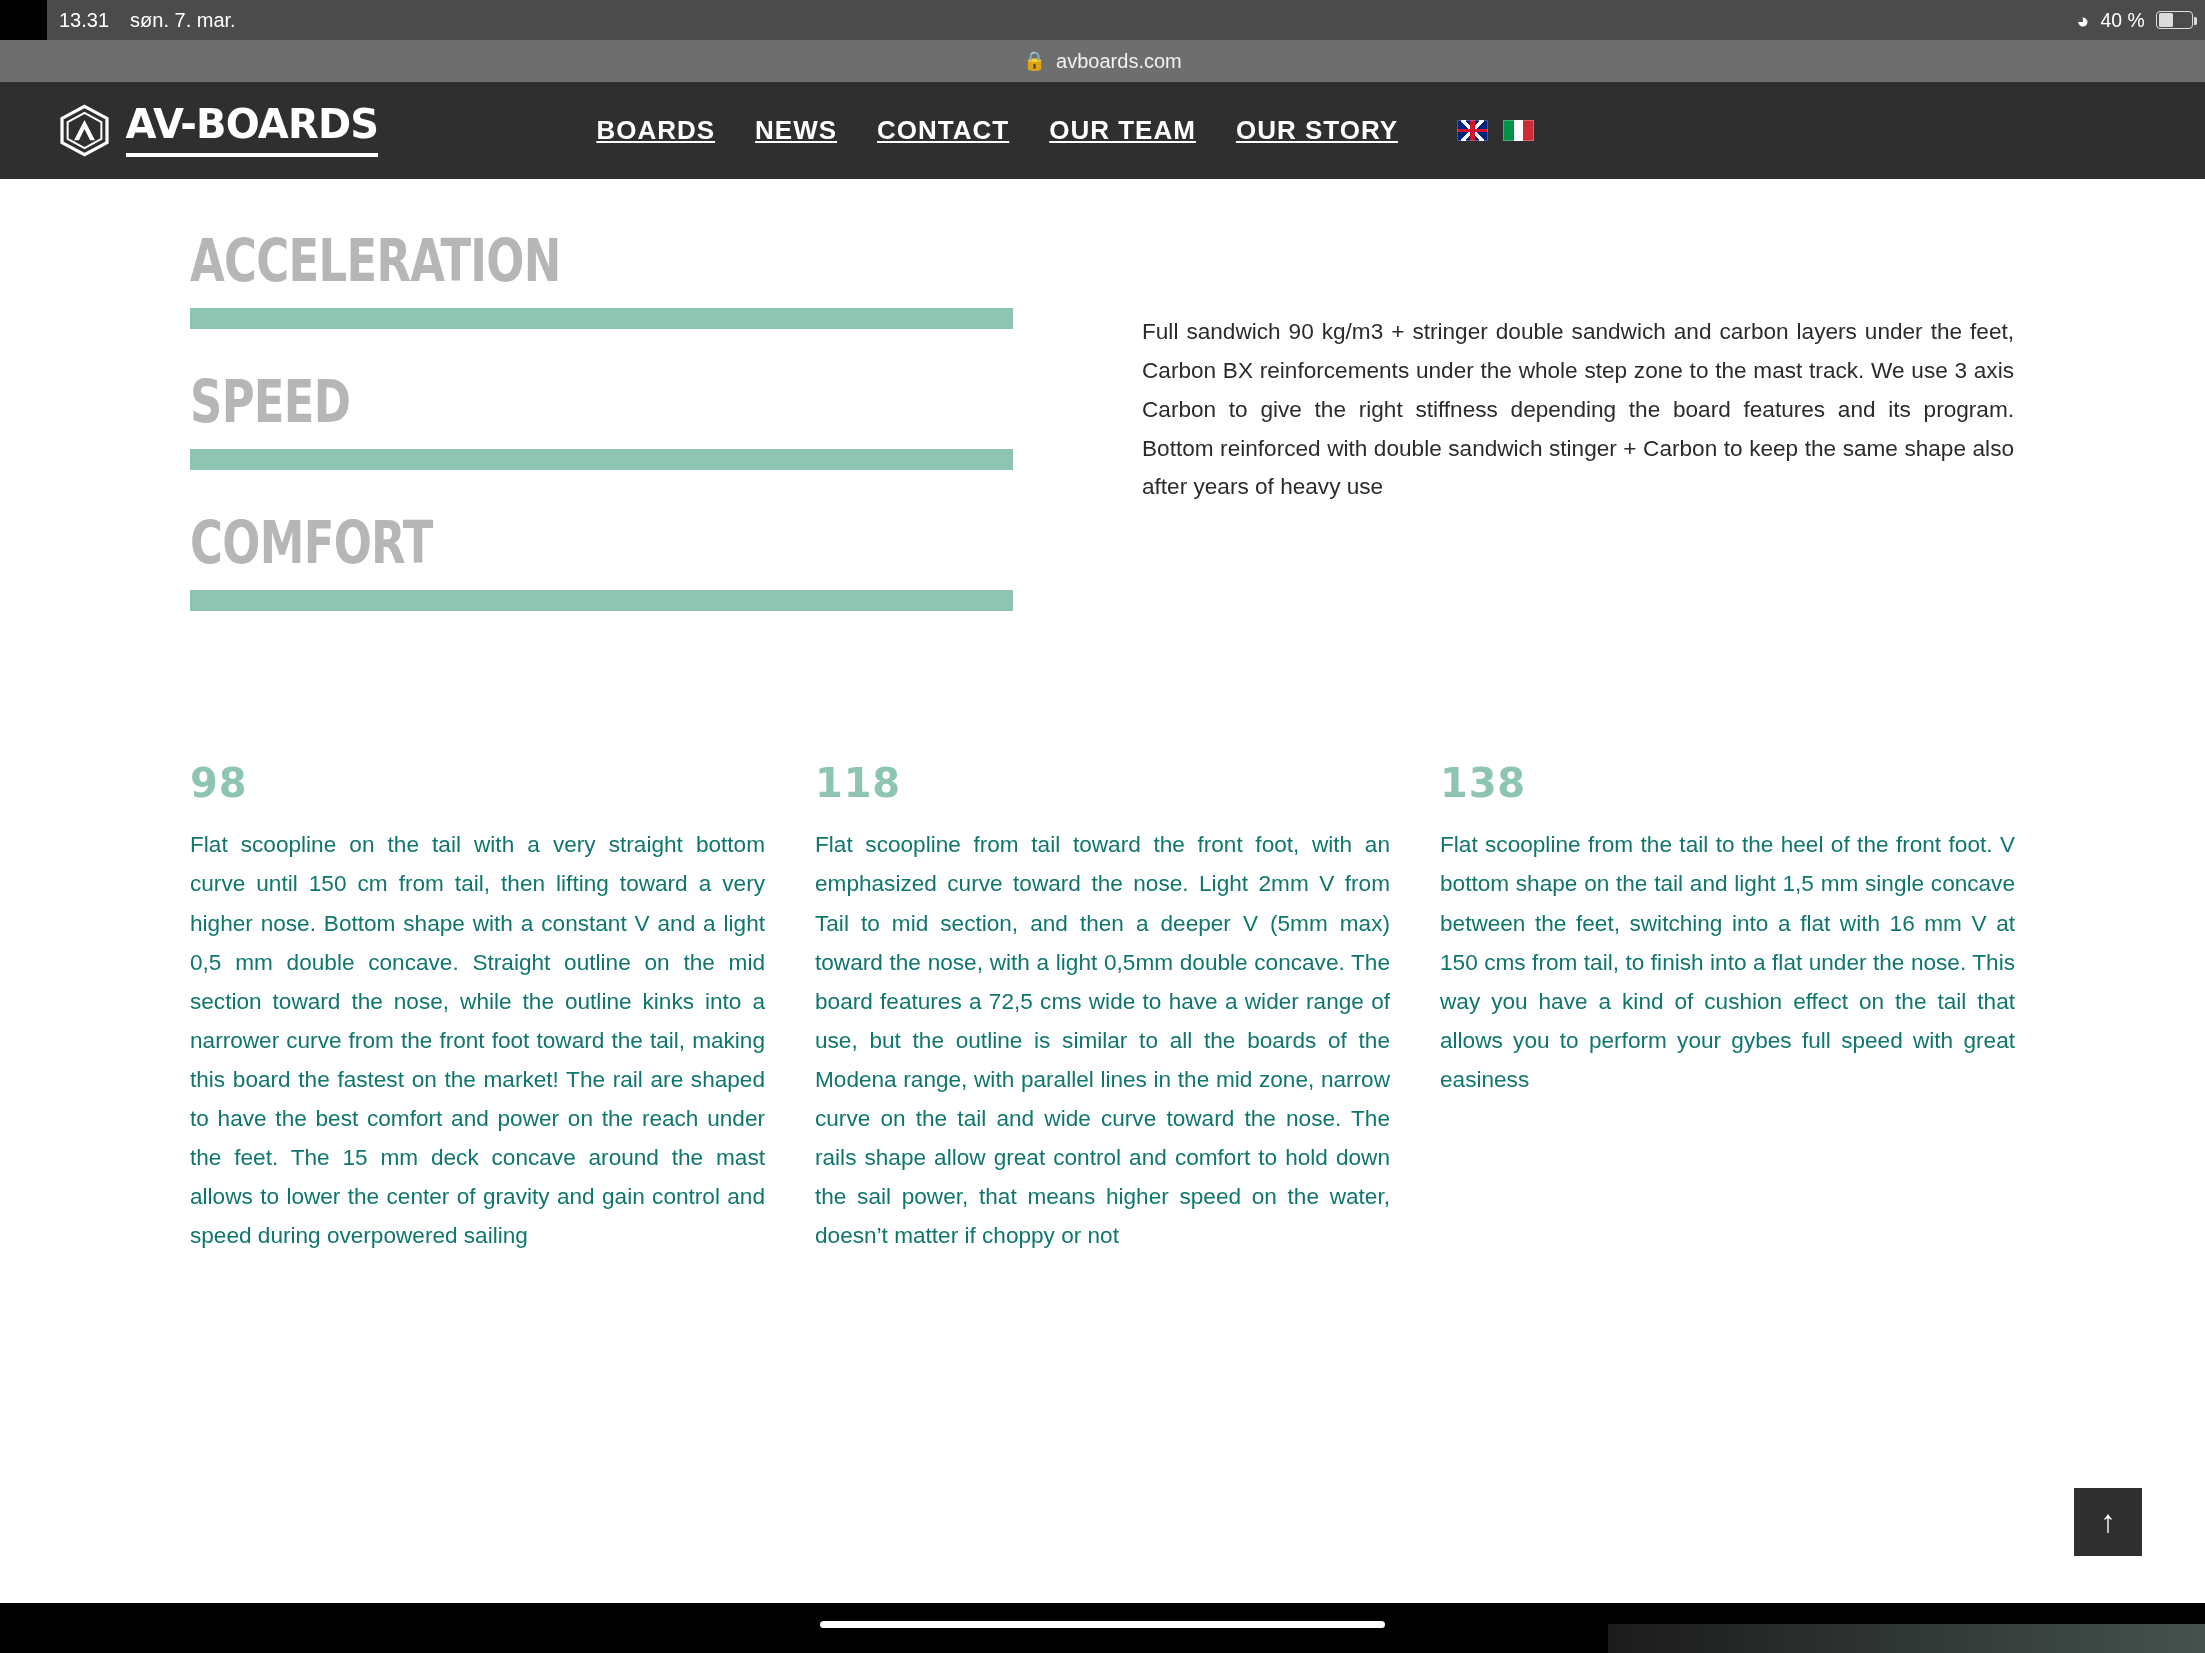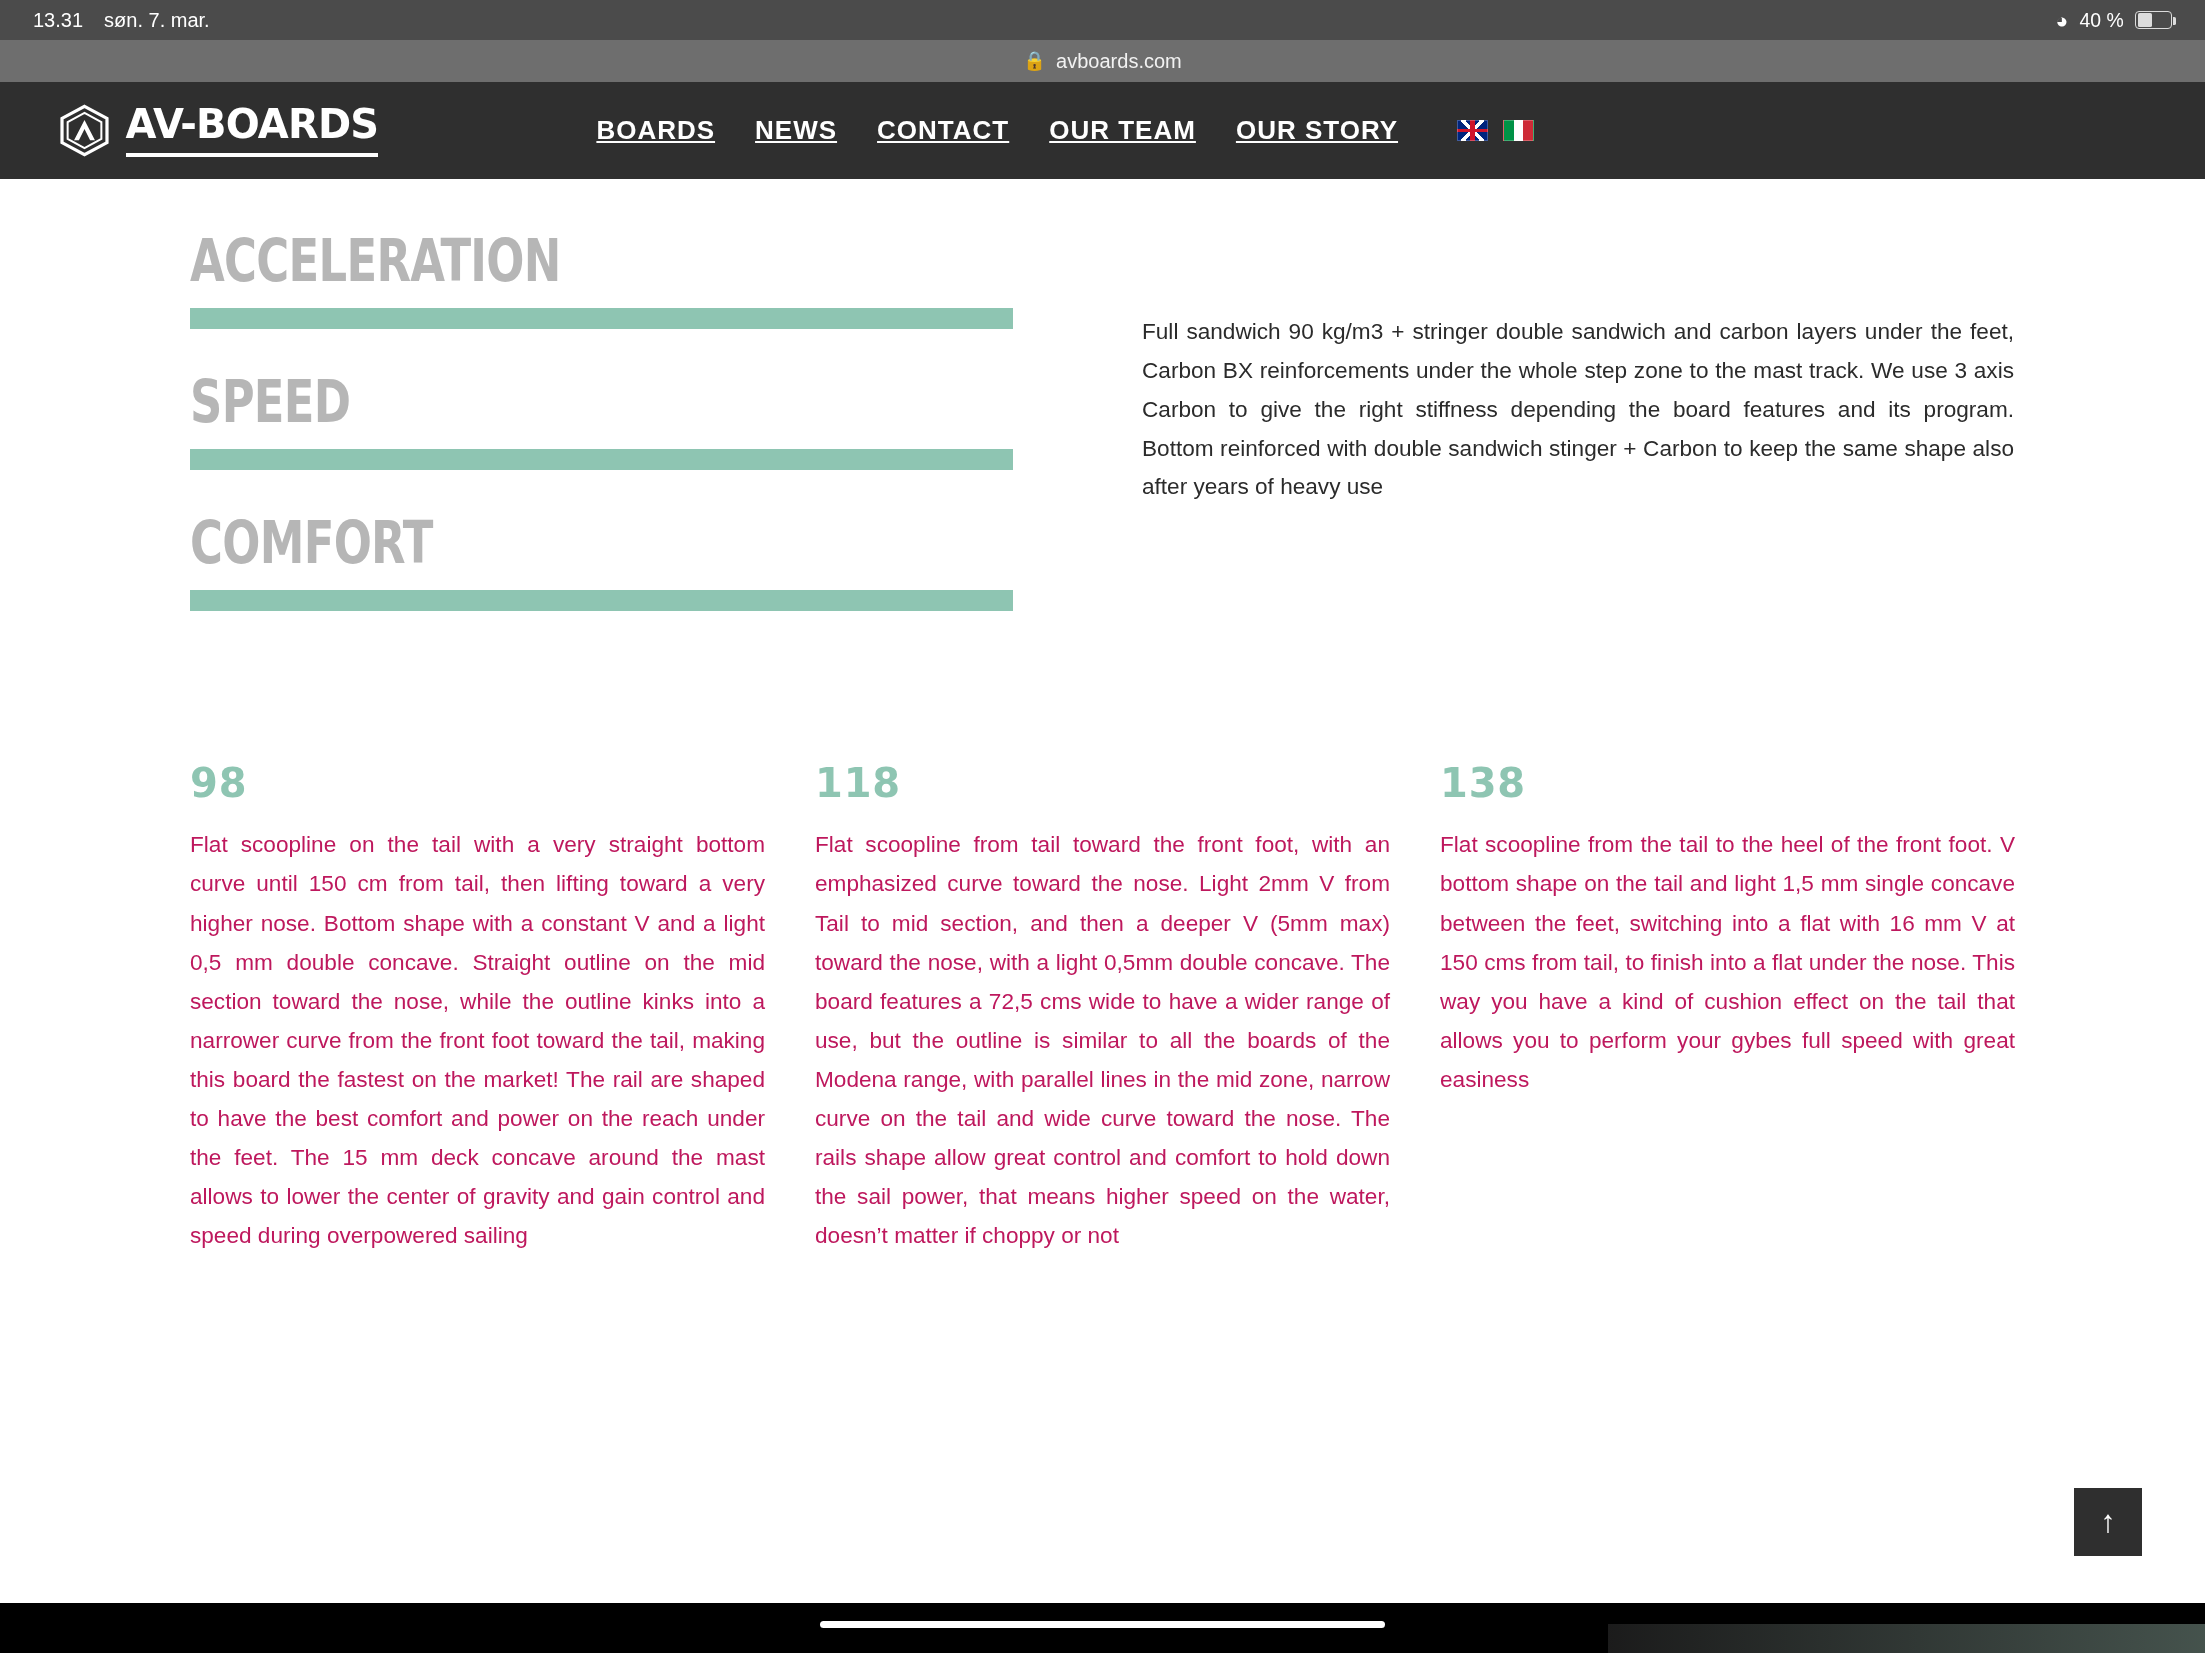--- a/index.html
+++ b/index.html
@@ -11,23 +11,24 @@
     overflow: hidden;
   }
 
   
   .status-bar {
     height: 40px;
     background: #4b4b4b;
     color: #ffffff;
     display: flex;
     align-items: center;
-    padding: 0 33px;
+    padding: 0 12px;
     font-size: 20px;
     position: relative;
+    margin-left: 47px;
   }
   .status-left { display: flex; align-items: center; gap: 21px; white-space: nowrap; }
   .status-right {
     margin-left: auto;
     display: flex;
     align-items: center;
     gap: 11.3px;
     white-space: nowrap;
     font-size: 19.4px;
   }
@@ -176,21 +177,21 @@
     color: #8ec5b2;
     font-size: 40px;
     font-weight: 700;
     font-family: "DejaVu Sans", sans-serif;
     letter-spacing: 0.8px;
     margin-bottom: 19.4px;
   }
   .card-text {
     font-size: 22.6px;
     line-height: 1.73;
-    color: #be185d;
+    color: #0f766e;
     text-align: justify;
   }
 
   .scroll-top {
     position: absolute;
     right: 63px;
     bottom: 47px;
     width: 68px; height: 68px;
     background: #2f2f2f;
     color: #ffffff;

